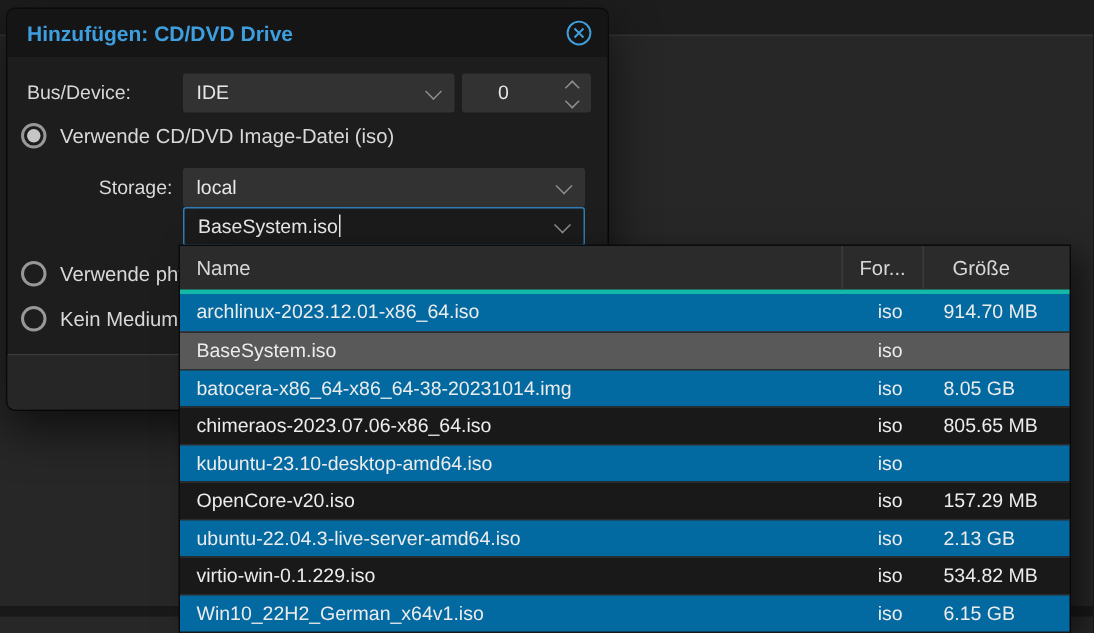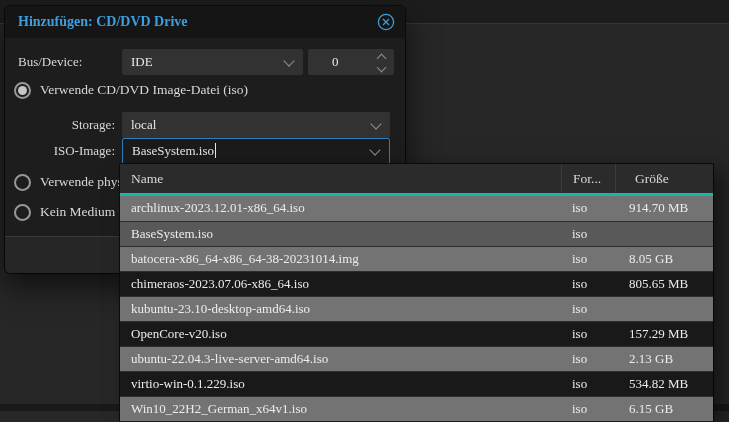--- a/index.html
+++ b/index.html
@@ -1,18 +1,18 @@
 <!DOCTYPE html>
 <html><head>
 <meta charset="utf-8">
 <style>
   html,body { margin:0; padding:0; background:#111; }
   .screen {
     position:relative; width:729px; height:422px; overflow:hidden;
-    background:#272727; font-family:Liberation Serif, serif;
+    background:#272727; font-family:Liberation Sans, sans-serif;
     -webkit-font-smoothing:antialiased;
   }
   
   .topbar { position:absolute; left:0; top:0; width:729px; height:23px;
     background:#1d1d1d; border-bottom:1px solid #363636; }
   .bottomband { position:absolute; left:0; top:404px; width:729px; height:7px; background:#191919; }
 
   
   .dialog { position:absolute; left:5px; top:6px; width:400px; height:267px;
     background:#1d1d1d; border-radius:5px; z-index:2;
@@ -58,27 +58,27 @@
     background:#2b2b2b; border-bottom:3px solid #14b8a6; color:#d8d8d8; font-size:13.5px; }
   .hcol { box-sizing:border-box; line-height:30px; padding-left:11px;
     overflow:hidden; white-space:nowrap; }
   .hcol-name { width:441px; }
   .hcol-format { width:54px; border-left:1px solid #3c3c3c; }
   .hcol-size { width:98px; border-left:1px solid #3c3c3c; padding-left:19px; }
 
   .grid-row { display:flex; height:25px; box-sizing:border-box; font-size:13px;
     color:#ececec; border-top:1px solid #2d2d2d; cursor:pointer; }
   .grid-row:first-child { border-top:none; }
-  .grid-row.r-light { background:#737373; }
+  .grid-row.r-light { background:#0369a1; }
   .grid-row.r-dark  { background:#191919; }
   .grid-row.selected { background:#595959; }
   .cell { box-sizing:border-box; line-height:24px; padding-left:11px;
     overflow:hidden; white-space:nowrap; }
   .cell-name { width:441px; }
-  .cell-format { width:54px; }
+  .cell-format { width:54px;text-align:center; }
   .cell-size { width:98px; padding-left:14px; }
 </style>
 </head>
 <body>
 
 <div class="screen">
   <div class="topbar"></div>
   <div class="bottomband"></div>
 
   <div class="dialog">
@@ -105,21 +105,20 @@
       <span class="radio checked"></span>
       <span>Verwende CD/DVD Image-Datei (iso)</span>
     </div>
 
     <div class="field-label lbl-right" style="top:106px;">Storage:</div>
     <div class="field" style="left:117px; top:106px; width:268px;">
       <span>local</span>
       <i class="chev down"></i>
     </div>
 
-    <div class="field-label lbl-right" style="top:132px;">ISO-Image:</div>
     <div class="field iso-field" style="left:117px; top:132px; width:268px;">
       <span>BaseSystem.iso</span><span class="caret"></span>
       <i class="chev down" style="top:7px;"></i>
     </div>
 
     <div class="radio-row" style="left:9px; top:167px;">
       <span class="radio"></span>
       <span>Verwende physisches CD/DVD Laufwerk</span>
     </div>
 

